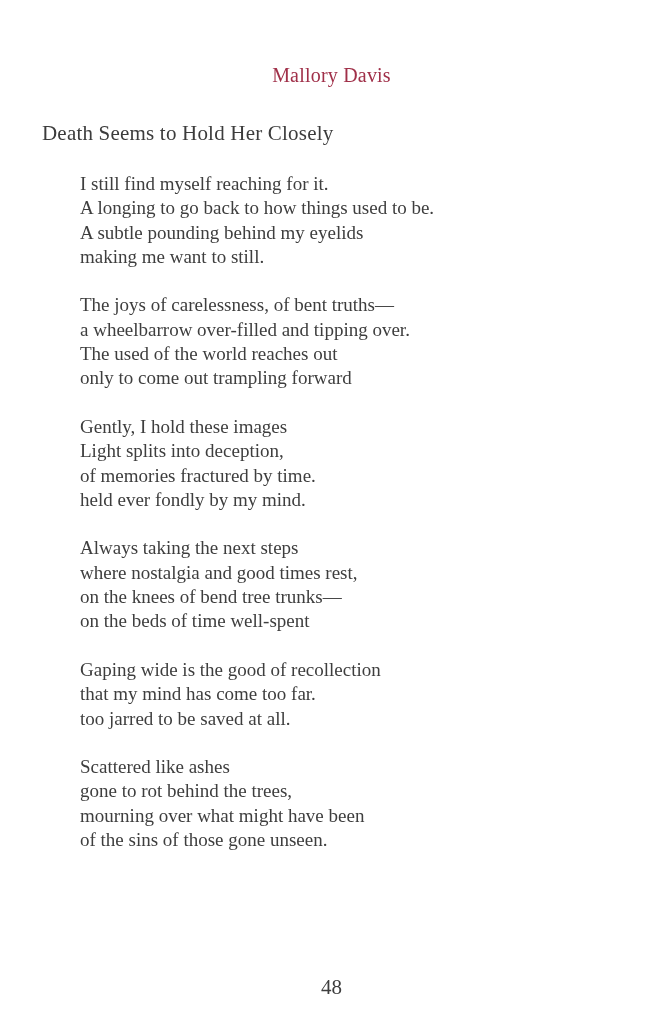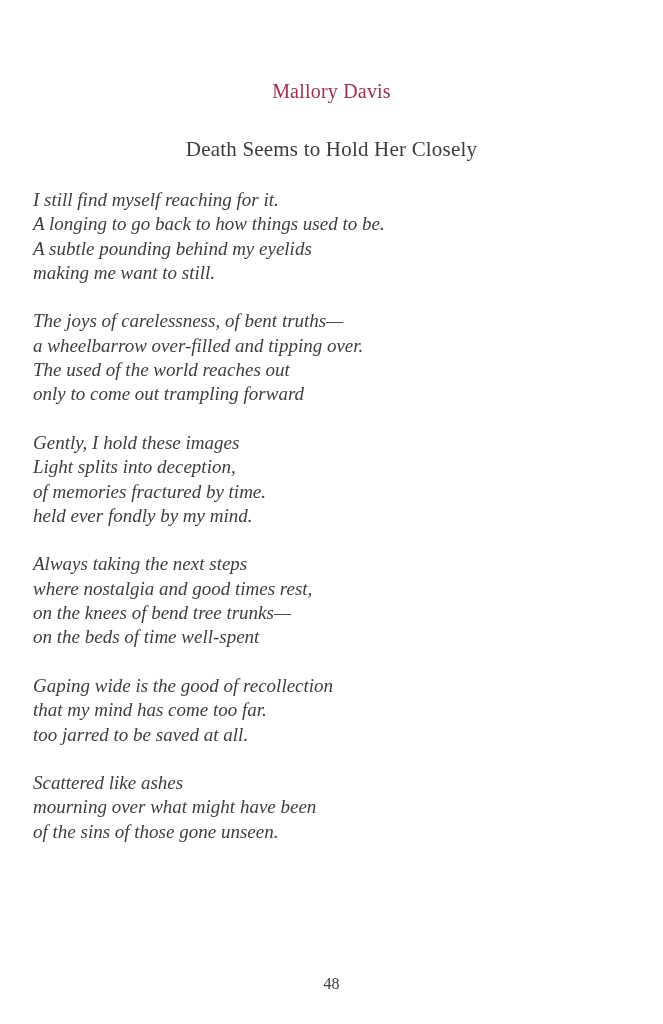--- a/index.html
+++ b/index.html
@@ -8,60 +8,59 @@
     background: #ffffff;
   }
   .page {
     position: relative;
     width: 663px;
     height: 1024px;
     margin: 0 auto;
     background: var(--color-background, #ffffff);
     font-family: "Liberation Serif", serif;
     box-sizing: border-box;
-    padding-top: 78px;
+    padding-top: 62px;
     overflow: hidden;
   }
   .author {
     text-align: center;
     font-size: 20px;
     line-height: 26px;
     color: var(--color-author, #a03049);
     letter-spacing: 0.2px;
   }
   .title {
-    text-align: center;
     font-size: 21px;
     line-height: 30px;
     margin-top: 30px;
     color: var(--color-title, #3c3c3c);
     letter-spacing: 0.2px;
+    margin-left: 42px;
   }
   .poem {
     margin-top: 24px;
-    margin-left: 33px;
+    margin-left: 80px;
     margin-right: 40px;
     font-size: 19px;
     line-height: 24.3px;
     color: var(--color-body, #3e3e3e);
-    font-style: italic;
   }
   .stanza + .stanza {
     margin-top: 24.3px;
   }
   .line {
     white-space: pre-wrap;
   }
   .page-number {
     position: absolute;
     top: 975px;
     left: 0;
     width: 100%;
     text-align: center;
-    font-size: 16px;
+    font-size: 21px;
     color: var(--color-body, #3e3e3e);
   }
 </style>
 </head>
 <body>
 
 <div class="page">
   <div class="author">Mallory Davis</div>
   <div class="title">Death Seems to Hold Her Closely</div>
   <div class="poem">
@@ -89,18 +88,19 @@
         <div class="line">on the knees of bend tree trunks—</div>
         <div class="line">on the beds of time well-spent</div>
       </div>
       <div class="stanza">
         <div class="line">Gaping wide is the good of recollection</div>
         <div class="line">that my mind has come too far.</div>
         <div class="line">too jarred to be saved at all.</div>
       </div>
       <div class="stanza">
         <div class="line">Scattered like ashes</div>
+        <div class="line">gone to rot behind the trees,</div>
         <div class="line">mourning over what might have been</div>
         <div class="line">of the sins of those gone unseen.</div>
       </div>
     </div>
   <div class="page-number">48</div>
 </div>
 
 </body></html>

